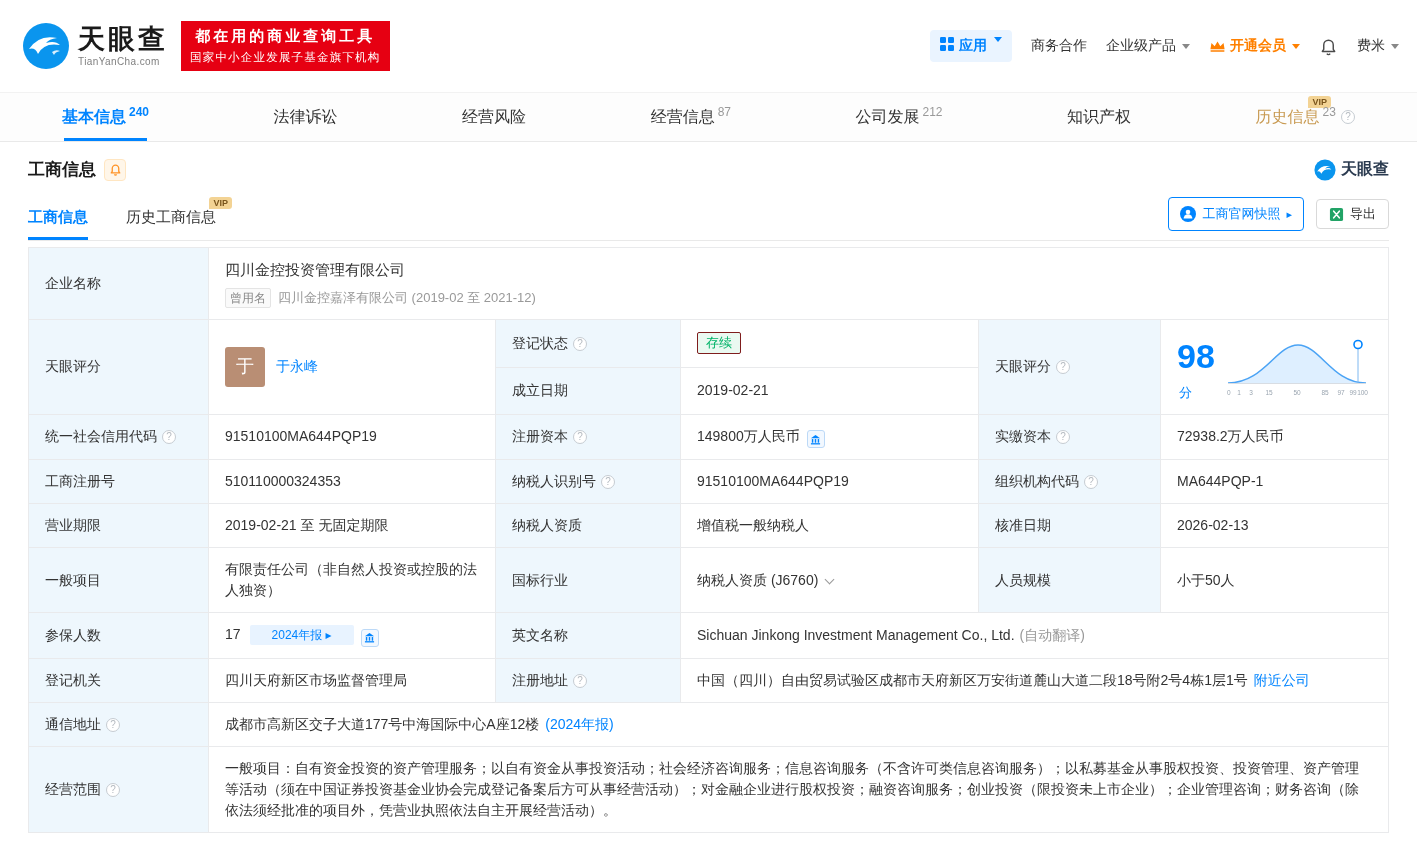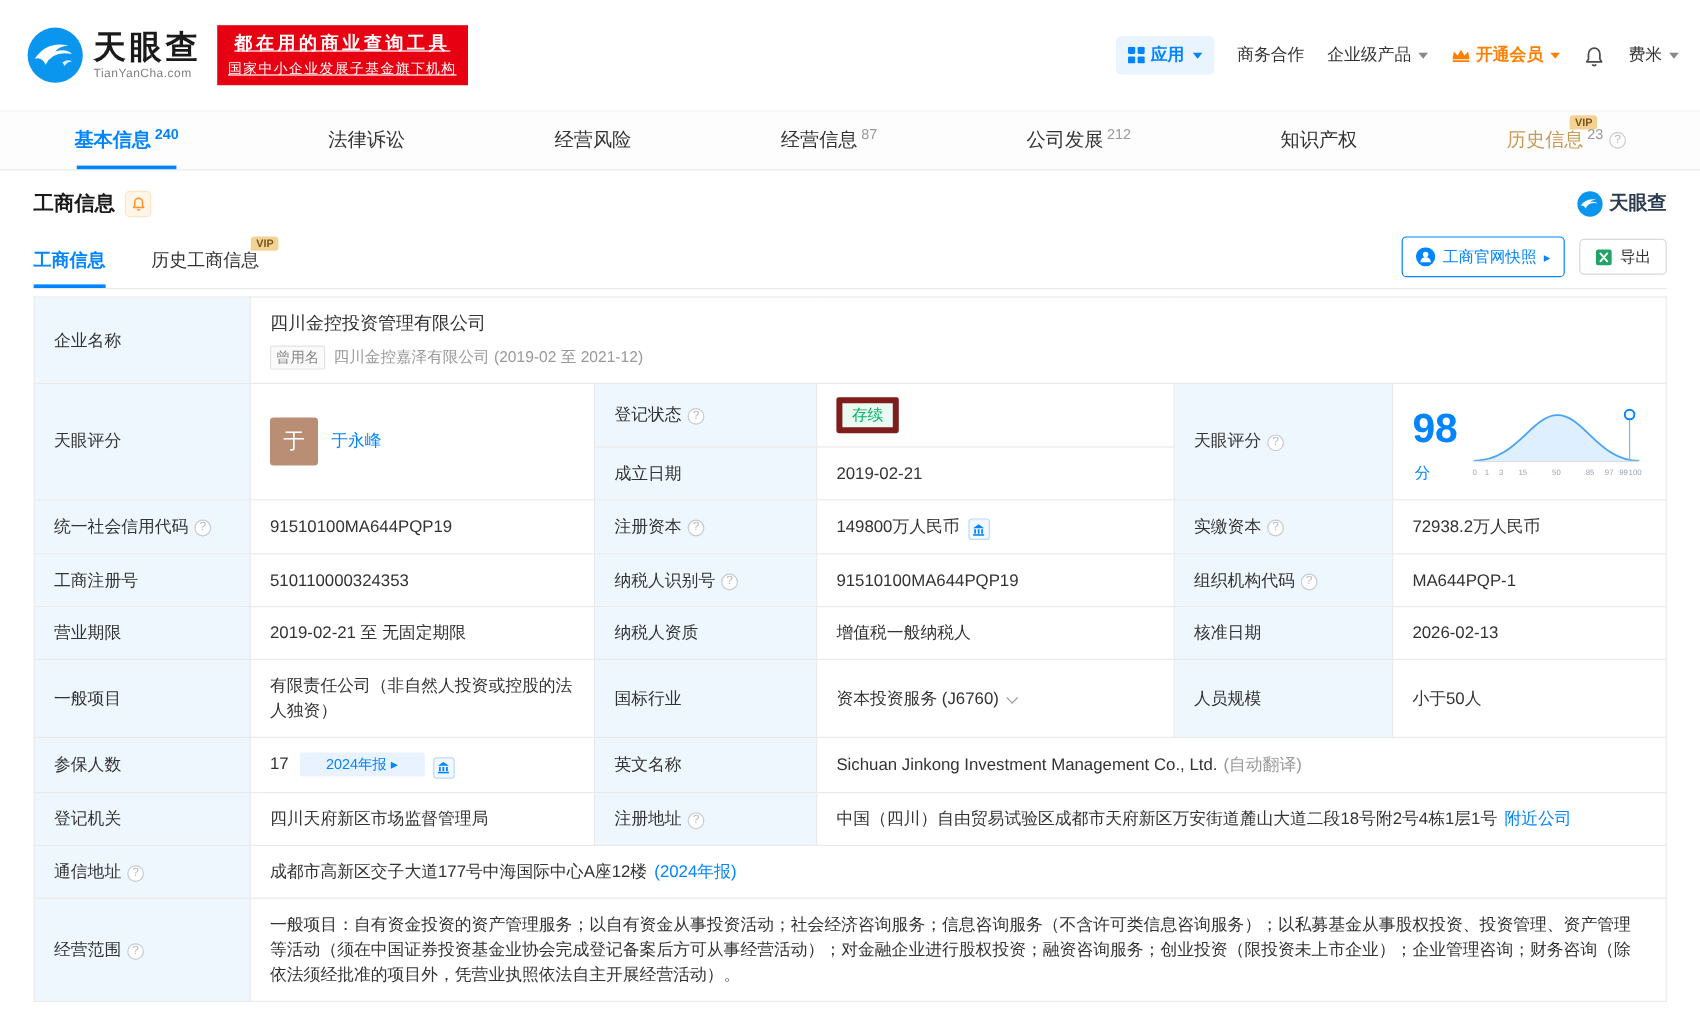--- a/index.html
+++ b/index.html
@@ -6,40 +6,40 @@
   html,body { width:1417px; height:845px; background:#fff; overflow:hidden;
     font-family:"Liberation Sans","DejaVu Sans",sans-serif; color:#333; }
   a { text-decoration:none; }
 
   
   .topbar { display:flex; align-items:center; height:92px; padding:0 18px 0 22px; }
   .logo { display:flex; align-items:center; gap:8px; cursor:pointer; flex:none; }
   .logo-icon { width:48px; height:48px; }
   .logo-title { font-size:27px; font-weight:bold; color:#1a1a1a; letter-spacing:3px; line-height:1.05; }
   .logo-sub { font-size:10px; color:#808080; letter-spacing:.4px; margin-top:2px; }
-  .banner { background:#e60012; color:#fff; margin-left:13px; padding:6px 9px; text-align:center; flex:none;text-decoration:underline; }
+  .banner { background:#e60012; color:#fff; margin-left:13px; padding:6px 9px; text-align:center; flex:none; }
   .banner-l1 { font-size:15px; font-weight:bold; letter-spacing:3px; white-space:nowrap; }
   .banner-l2 { font-size:11.5px; letter-spacing:1.2px; margin-top:4px; white-space:nowrap; }
 
   .search-block { margin-left:15px; flex:none; }
   .search-tabs { display:flex; align-items:center; margin-bottom:5px; }
   .stab { font-size:13px; padding:2px 11px; cursor:pointer; color:#333; white-space:nowrap; }
   .stab.active { background:#0084ff; color:#fff; font-weight:bold; border-radius:2px 2px 0 0; }
   .search-row { display:flex; align-items:center; }
   .search-input-wrap { width:368px; height:38px; border:2px solid #0084ff; border-radius:3px;
     display:flex; align-items:center; padding:0 10px; background:#fff; }
   .search-input { flex:1; border:none; outline:none; font-size:14px; color:#333;
     font-family:inherit; background:transparent; }
   .clear-icon { width:17px; height:17px; border-radius:50%; background:#c9c9c9; color:#fff;
     font-size:13px; line-height:16px; text-align:center; cursor:pointer; flex:none; }
   .search-btn { height:38px; width:80px; margin-left:7px; background:#0084ff; color:#fff;
     border:none; border-radius:3px; font-size:15px; cursor:pointer; font-family:inherit; }
 
   .top-right { margin-left:auto; display:flex; align-items:center; gap:19px; font-size:14px; white-space:nowrap; }
-  .app-chip { display:flex; align-items:center; gap:5px; background:#eaf4ff; color:#0084ff;
+  .app-chip { display:flex; gap:5px; background:#eaf4ff; color:#0084ff;
     padding:7px 10px; border-radius:4px; cursor:pointer; font-weight:bold; }
   .nav-item { cursor:pointer; display:flex; align-items:center; gap:4px; color:#333; }
   .nav-item.vip { color:#ff8000; font-weight:bold; }
   .caret { display:inline-block; width:0; height:0; border-left:4px solid transparent;
     border-right:4px solid transparent; border-top:5px solid #888; margin-left:2px; }
   .caret.blue { border-top-color:#0084ff; }
   .caret.orange { border-top-color:#ff8000; }
   .bell-btn { cursor:pointer; display:flex; align-items:center; }
 
   
@@ -87,21 +87,21 @@
     font-style:normal; vertical-align:1px; cursor:pointer; background:#fff; }
   .co-name { font-size:15px; color:#333; }
   .former { margin-top:6px; display:flex; align-items:center; gap:7px; }
   .former-badge { font-size:12px; color:#888; border:1px solid #e4e4e4; background:#fafafa;
     padding:0 4px; line-height:18px; border-radius:2px; flex:none; }
   .former-text { font-size:13px; color:#999; }
   .rep { display:flex; align-items:center; gap:11px; }
   .avatar { width:40px; height:40px; background:#b98e74; color:#fff; font-size:18px; border-radius:3px;
     display:flex; align-items:center; justify-content:center; cursor:pointer; flex:none; }
   .link { color:#0084ff; cursor:pointer; }
-  .badge-green { display:inline-block; background:#eaf9f1; color:#00b368; border:5px solid #7f1d1d;
+  .badge-green { display:inline-block; background:#eaf9f1; color:#00b368; border:1px solid #7f1d1d;
     font-size:13px; line-height:20px; padding:0 8px; border-radius:2px; }
   .score-wrap { display:flex; align-items:center; justify-content:space-between; gap:6px; }
   .score-num { font-size:34px; font-weight:bold; color:#0084ff; }
   .score-unit { font-size:13px; color:#0084ff; margin-left:2px; }
   .score-chart { width:150px; height:64px; flex:none; }
   .bank-icon { display:inline-flex; width:18px; height:18px; border:1px solid #bcd9f7; border-radius:3px;
     background:#f2f8ff; align-items:center; justify-content:center; margin-left:7px;
     vertical-align:-4px; cursor:pointer; }
   .report-badge { display:inline-block; background:#e8f3ff; color:#0084ff; font-size:12px;
     line-height:20px; padding:0 22px; border-radius:2px; margin-left:9px; cursor:pointer; }
@@ -383,21 +383,21 @@
 
         <tr>
           <td class="lbl">
             <span>一般项目</span>
           </td>
           <td>有限责任公司（非自然人投资或控股的法人独资）</td>
           <td class="lbl">
             <span>国标行业</span>
           </td>
           <td>
-            <span>资本投资服务 (J6760)</span><i class="chev"></i>
+            <span>纳税人资质 (J6760)</span><i class="chev"></i>
           </td>
           <td class="lbl">
             <span>人员规模</span>
           </td>
           <td>小于50人</td>
         </tr>
 
         <tr>
           <td class="lbl">
             <span>参保人数</span>

